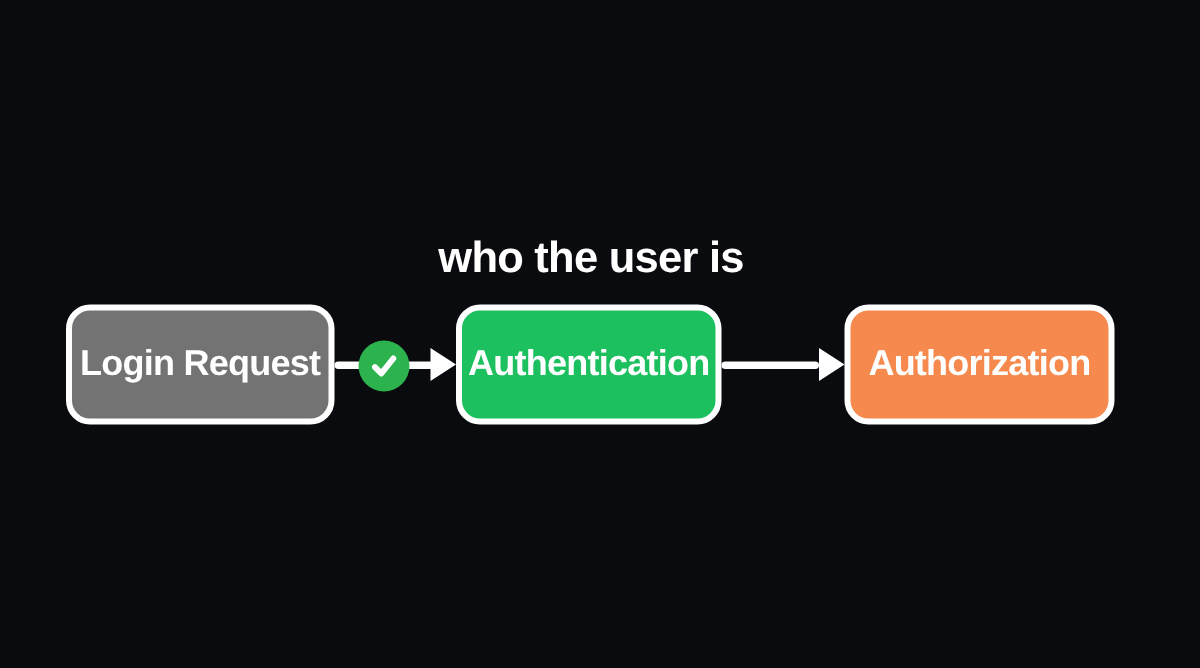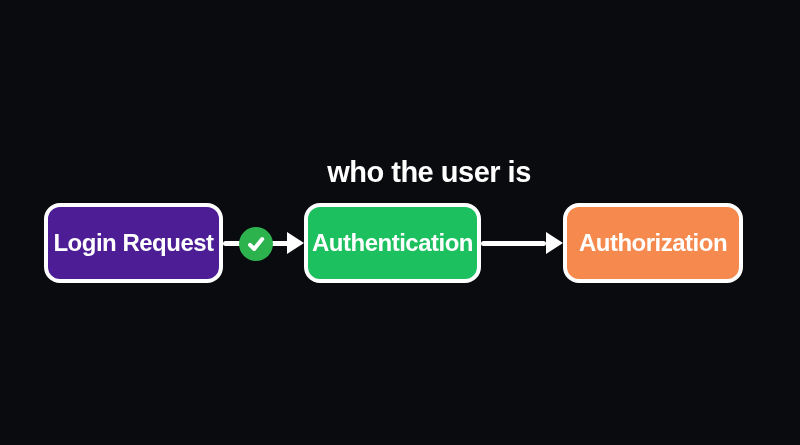--- a/index.html
+++ b/index.html
@@ -15,21 +15,20 @@
   }
   .annotation{
     position:absolute;
     top:156px;
     transform:translateX(-50%);
     color:#ffffff;
     font-weight:700;
     font-size:29px;
     letter-spacing:-0.5px;
     white-space:nowrap;
-    margin-left:35px;
   }
   .annotation.who{left:394px;}
   .annotation.what{left:653px;}
   .node{
     position:absolute;
     top:203px;
     height:80px;
     box-sizing:border-box;
     border:4px solid #ffffff;
     border-radius:16px;
@@ -80,21 +79,21 @@
   .badge svg{display:block;}
 </style>
 </head>
 <body>
 
 <div class="stage" style="background-color: rgb(10, 11, 15);">
 
   <div class="annotation who">who the user is</div>
 
 
-  <div class="node login" style="background-color: #4c1d95;">
+  <div class="node login" style="background-color: #737373;">
     <span class="label">Login Request</span>
   </div>
 
   <div class="node authz" style="background-color: rgb(246, 137, 77);">
     <span class="label">Authorization</span>
   </div>
 
   <div class="node auth" style="background-color: rgb(29, 192, 95);">
     <span class="label">Authentication</span>
   </div>

